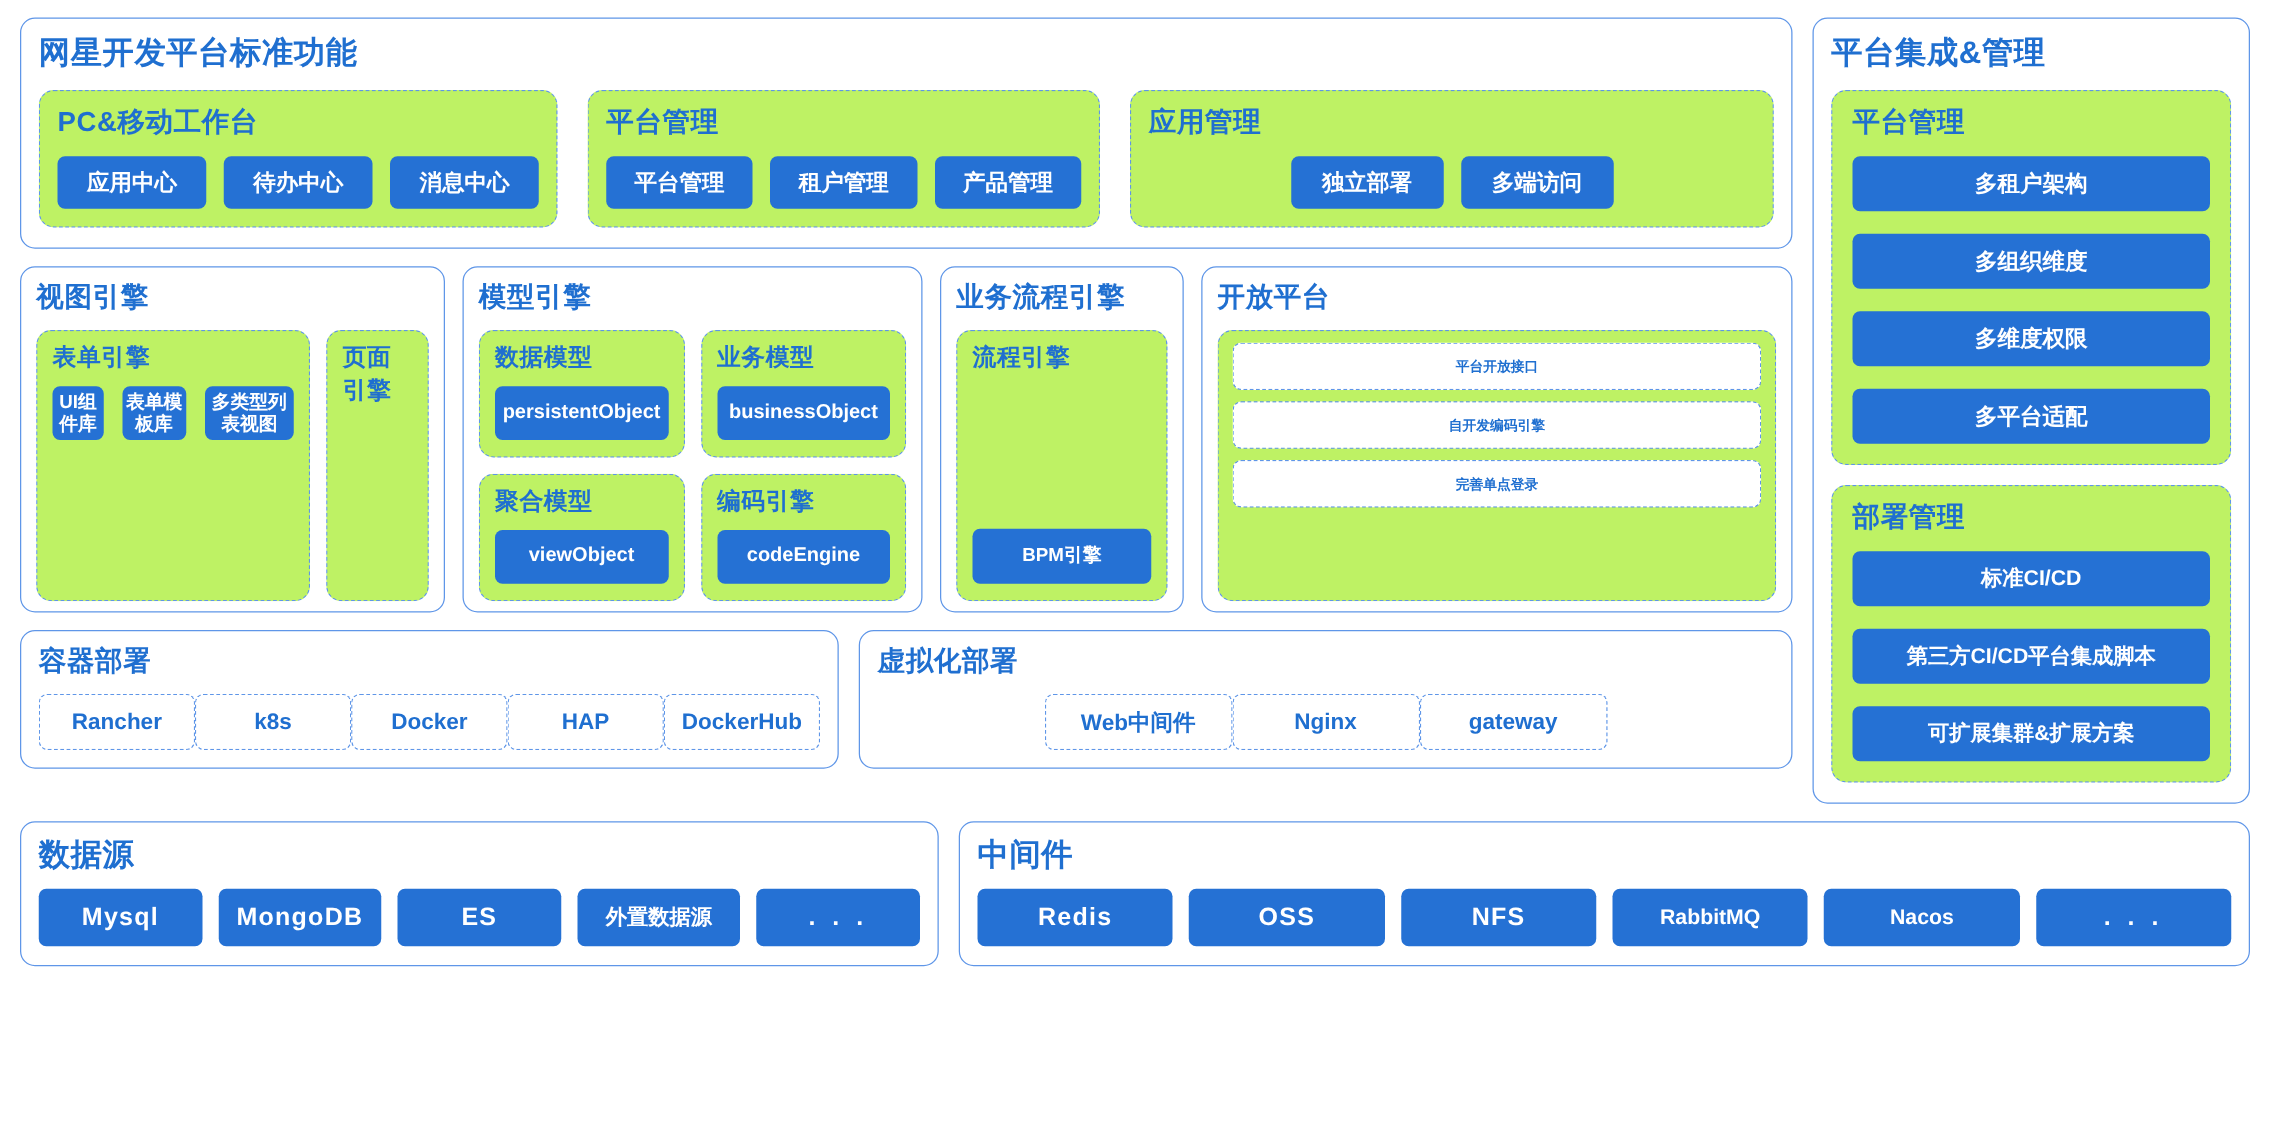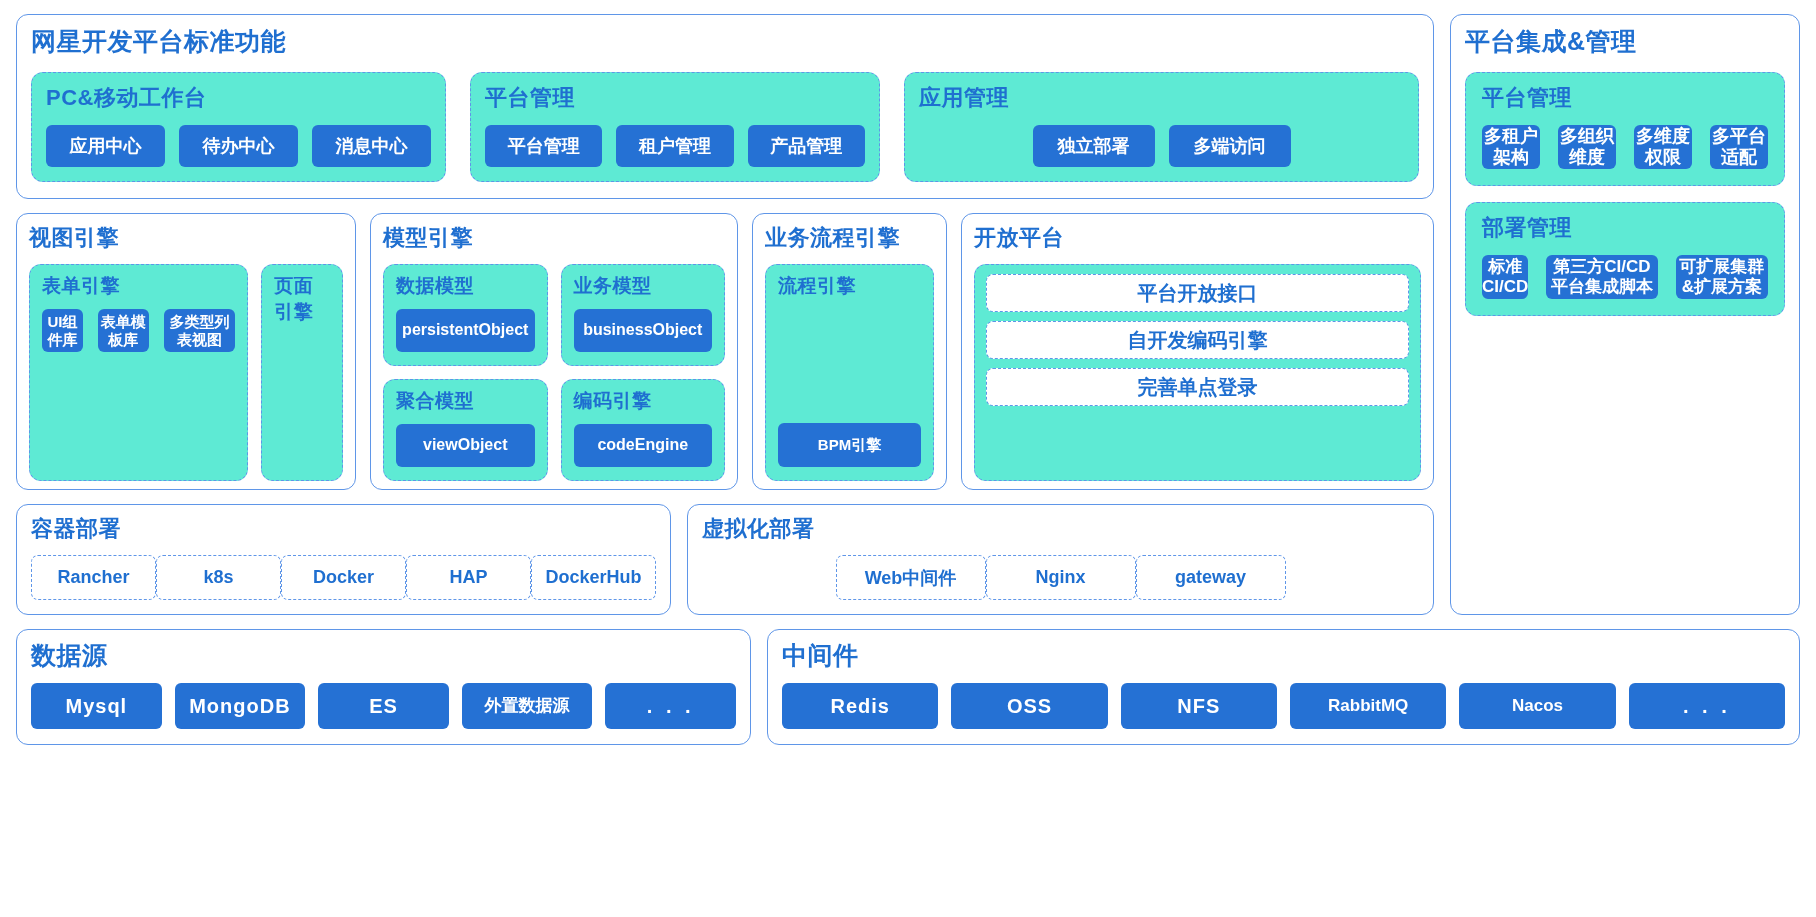--- a/index.html
+++ b/index.html
@@ -23,21 +23,21 @@
   
   .solid-panel {
     border: 1.6px solid #5f96e8;
     border-radius: 12px;
     background: #ffffff;
     position: relative;
   }
   .dash-panel {
     border: 1.6px dashed #5f96e8;
     border-radius: 12px;
-    background: #5eead4;
+    background: #bef264;
   }
   .panel-title {
     color: #1f6fd0;
     font-weight: bold;
     text-align: left;
     letter-spacing: .5px;
   }
   .title-xl { font-size: 25px; }
   .title-lg { font-size: 22px; }
   .title-md { font-size: 19px; }
@@ -104,21 +104,21 @@
 
   
   #view-engine .sub-box .chip { font-size: 15px; }
 
   
   #process-engine .sub-box { justify-content: flex-start; }
   #process-engine .sub-box .chip { margin-top: auto; height: 44px; font-size: 15px; }
 
   
   #open-platform .dash-inner { padding: 9px 11px 10px 11px; display:flex; flex-direction: column; gap: 9px; flex: 1 1 auto; }
-  #open-platform .chip-outline { height: 38px; font-size: 20px; }
+  #open-platform .chip-outline { height: 38px; font-size: 11px; }
 
   
   .deploy-row { display: flex; gap: 16px; flex: 0 0 auto; }
   #container-deploy { flex: 0 0 655px; padding: 9px 14px 14px 14px; }
   #virtual-deploy { flex: 1 1 auto; padding: 9px 14px 14px 14px; }
   .deploy-row .panel-title { margin-bottom: 11px; }
   .deploy-chips { display: flex; justify-content: center; }
   .deploy-chips .chip-outline { height: 45px; font-size: 18px; flex: 1 1 0; }
   #virtual-deploy .deploy-chips .chip-outline { flex: 0 0 150px; }
 
@@ -131,21 +131,21 @@
   .bottom-chips .chip { height: 46px; font-size: 20px; flex: 1 1 0; letter-spacing: 1px; padding: 0 4px; }
   .bottom-chips .chip.small-txt { font-size: 17px; letter-spacing: 0; }
   .bottom-chips .chip.dots { letter-spacing: 4px; }
 
   
   #platform-integration { width: 100%; padding: 10px 14px 16px 14px; display: flex; flex-direction: column; }
   #platform-integration > .panel-title { margin-bottom: 14px; }
   .pi-group { padding: 10px 16px 16px 16px; display: flex; flex-direction: column; }
   .pi-group > .panel-title { margin-bottom: 12px; }
   #pi-platform-mgmt { margin-bottom: 16px; }
-  .pi-stack { display: flex; flex-direction: row; gap: 18px; flex: 1 1 auto; }
+  .pi-stack { display: flex; flex-direction: column; gap: 18px; flex: 1 1 auto; }
   .pi-stack .chip { height: 44px; font-size: 18px; }
   #pi-deploy-mgmt .pi-stack .chip { font-size: 17px; }
 </style>
 </head>
 <body>
 
 <div class="canvas">
 
   <div class="top-row" style="flex:0 0 auto;">
 

